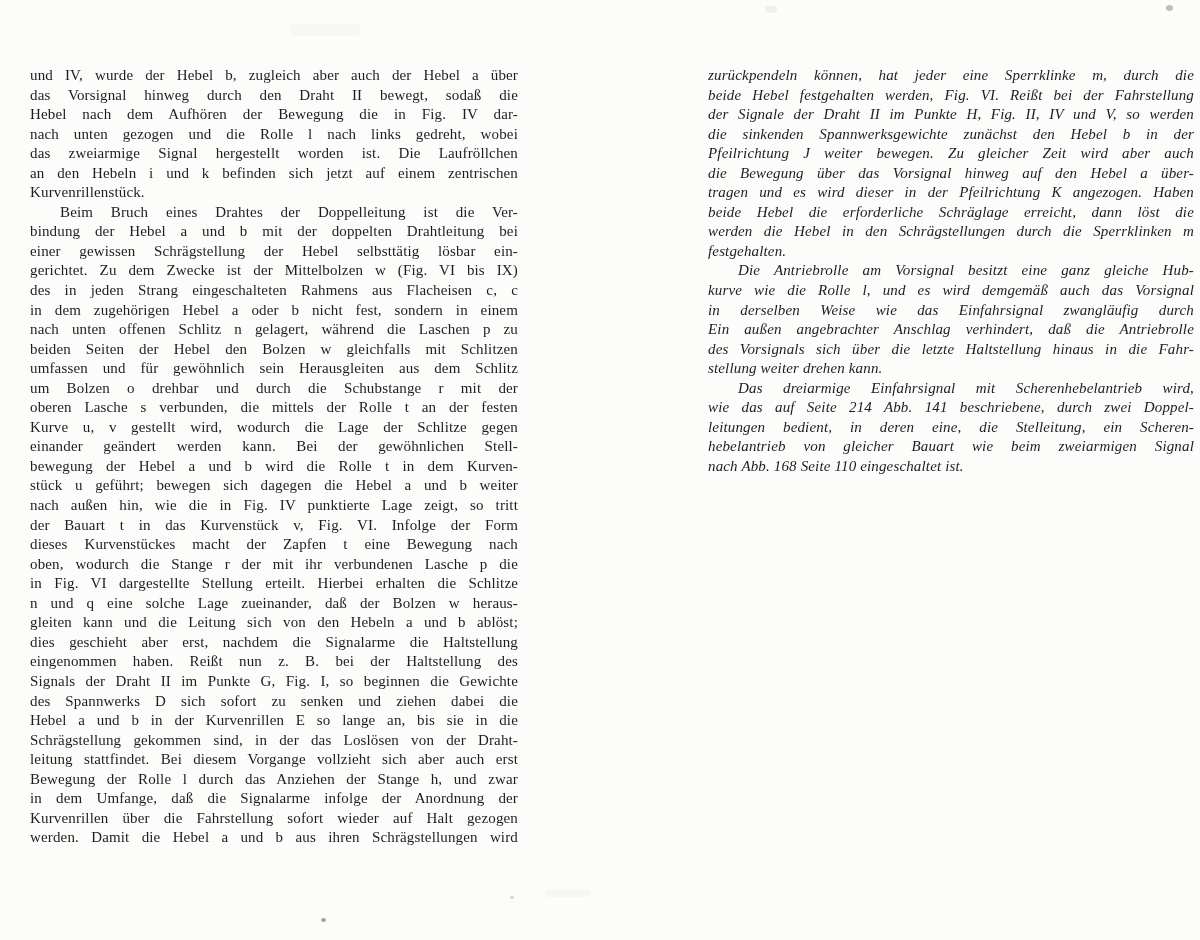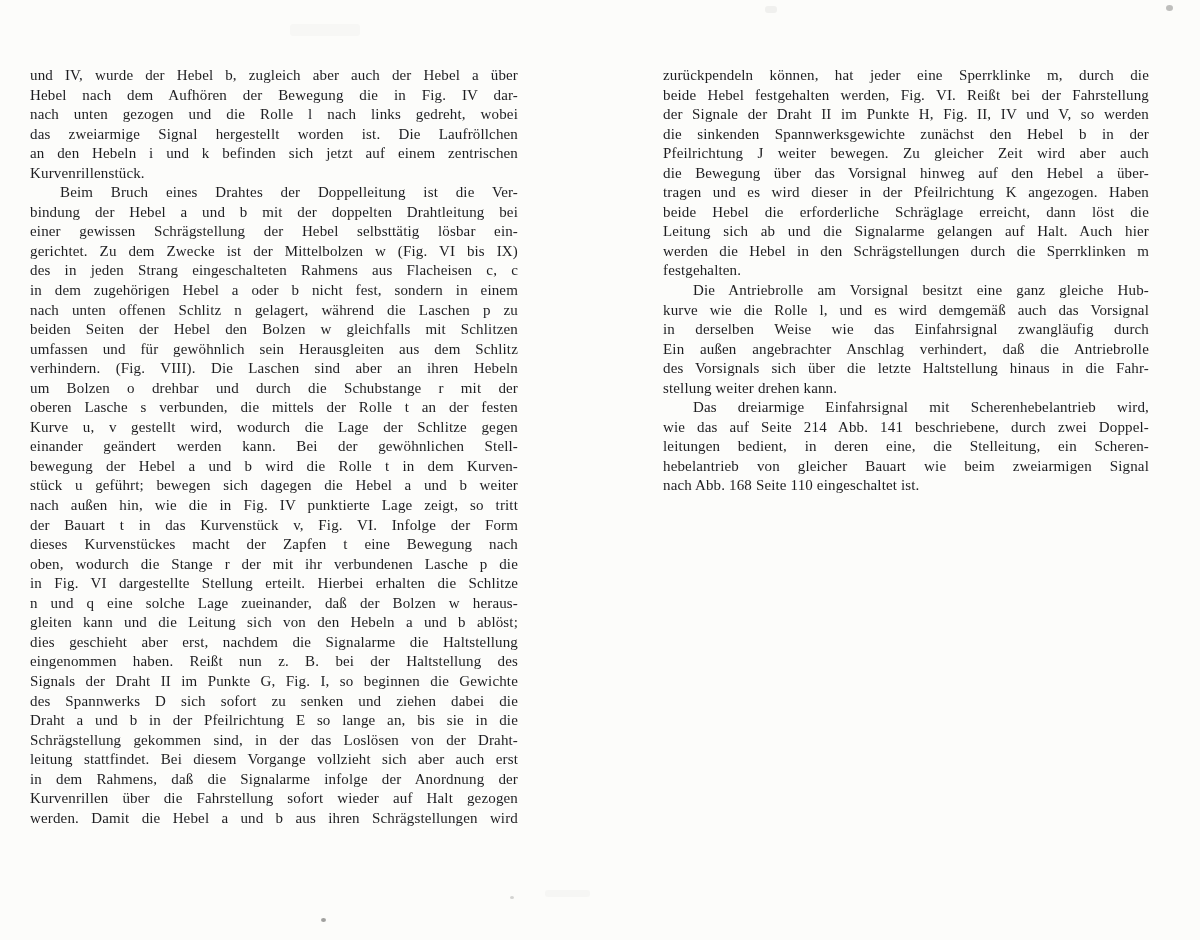--- a/index.html
+++ b/index.html
@@ -7,21 +7,21 @@
     position: relative;
     width: 1200px;
     height: 940px;
     background: #fcfcfa;
     overflow: hidden;
     font-family: "Liberation Serif", "DejaVu Serif", serif;
     color: #1d1d20;
   }
   .column { position: absolute; top: 66px; }
   .column.left  { left: 30px;  width: 488px; }
-  .column.right { left: 663px; width: 486px; }
+  .column.right { left: 708px; width: 486px; font-style: italic; }
   .paragraph { margin: 0; }
   .line {
     height: 19.55px;
     line-height: 19.55px;
     font-size: 15px;
     letter-spacing: 0.15px;
     overflow: hidden;
     text-align: justify;
     white-space: normal;
   }
@@ -31,73 +31,73 @@
   .speck { position: absolute; border-radius: 50%; background: #30302e; }
   .smudge { position: absolute; background: #8a8a85; border-radius: 3px; }
 </style>
 </head>
 <body>
 
 <div class="page" style="background: rgb(252, 252, 250); color: rgb(29, 29, 32);">
   <div class="column left">
       <div class="paragraph">
         <div class="line j">und IV, wurde der Hebel b, zugleich aber auch der Hebel a über</div>
+        <div class="line j">das Vorsignal hinweg durch den Draht II bewegt, sodaß die</div>
         <div class="line j">Hebel nach dem Aufhören der Bewegung die in Fig. IV dar-</div>
         <div class="line j">nach unten gezogen und die Rolle l nach links gedreht, wobei</div>
         <div class="line j">das zweiarmige Signal hergestellt worden ist.  Die Laufröllchen</div>
         <div class="line j">an den Hebeln i und k befinden sich jetzt auf einem zentrischen</div>
         <div class="line">Kurvenrillenstück.</div>
       </div>
       <div class="paragraph">
         <div class="line j indent">Beim Bruch eines Drahtes der Doppelleitung ist die Ver-</div>
         <div class="line j">bindung der Hebel a und b mit der doppelten Drahtleitung bei</div>
         <div class="line j">einer gewissen Schrägstellung der Hebel selbsttätig lösbar ein-</div>
         <div class="line j">gerichtet.  Zu dem Zwecke ist der Mittelbolzen w (Fig. VI bis IX)</div>
         <div class="line j">des in jeden Strang eingeschalteten Rahmens aus Flacheisen c, c</div>
         <div class="line j">in dem zugehörigen Hebel a oder b nicht fest, sondern in einem</div>
         <div class="line j">nach unten offenen Schlitz n gelagert, während die Laschen p zu</div>
         <div class="line j">beiden Seiten der Hebel den Bolzen w gleichfalls mit Schlitzen</div>
         <div class="line j">umfassen und für gewöhnlich sein Herausgleiten aus dem Schlitz</div>
-        <div class="line j">verhindern.  (Fig. VIII).  Die Laschen sind aber an ihren Hebeln</div>
         <div class="line j">um Bolzen o drehbar und durch die Schubstange r mit der</div>
         <div class="line j">oberen Lasche s verbunden, die mittels der Rolle t an der festen</div>
         <div class="line j">Kurve u, v gestellt wird, wodurch die Lage der Schlitze gegen</div>
         <div class="line j">einander geändert werden kann.  Bei der gewöhnlichen Stell-</div>
         <div class="line j">bewegung der Hebel a und b wird die Rolle t in dem Kurven-</div>
         <div class="line j">stück u geführt; bewegen sich dagegen die Hebel a und b weiter</div>
         <div class="line j">nach außen hin, wie die in Fig. IV punktierte Lage zeigt, so tritt</div>
         <div class="line j">der Bauart t in das Kurvenstück v, Fig. VI.  Infolge der Form</div>
         <div class="line j">dieses Kurvenstückes macht der Zapfen t eine Bewegung nach</div>
         <div class="line j">oben, wodurch die Stange r der mit ihr verbundenen Lasche p die</div>
         <div class="line j">in Fig. VI dargestellte Stellung erteilt.  Hierbei erhalten die Schlitze</div>
         <div class="line j">n und q eine solche Lage zueinander, daß der Bolzen w heraus-</div>
         <div class="line j">gleiten kann und die Leitung sich von den Hebeln a und b ablöst;</div>
         <div class="line j">dies geschieht aber erst, nachdem die Signalarme die Haltstellung</div>
         <div class="line j">eingenommen haben.  Reißt nun z. B. bei der Haltstellung des</div>
         <div class="line j">Signals der Draht II im Punkte G, Fig. I, so beginnen die Gewichte</div>
         <div class="line j">des Spannwerks D sich sofort zu senken und ziehen dabei die</div>
-        <div class="line j">Draht a und b in der Pfeilrichtung E so lange an, bis sie in die</div>
+        <div class="line j">Hebel a und b in der Kurvenrillen E so lange an, bis sie in die</div>
         <div class="line j">Schrägstellung gekommen sind, in der das Loslösen von der Draht-</div>
         <div class="line j">leitung stattfindet.  Bei diesem Vorgange vollzieht sich aber auch erst</div>
-        <div class="line j">in dem Rahmens, daß die Signalarme infolge der Anordnung der</div>
+        <div class="line j">Bewegung der Rolle l durch das Anziehen der Stange h, und zwar</div>
+        <div class="line j">in dem Umfange, daß die Signalarme infolge der Anordnung der</div>
         <div class="line j">Kurvenrillen über die Fahrstellung sofort wieder auf Halt gezogen</div>
         <div class="line j">werden.  Damit die Hebel a und b aus ihren Schrägstellungen wird</div>
       </div>
     </div>
   <div class="column right">
       <div class="paragraph">
         <div class="line j">zurückpendeln können, hat jeder eine Sperrklinke m, durch die</div>
         <div class="line j">beide Hebel festgehalten werden, Fig. VI.  Reißt bei der Fahrstellung</div>
         <div class="line j">der Signale der Draht II im Punkte H, Fig. II, IV und V, so werden</div>
         <div class="line j">die sinkenden Spannwerksgewichte zunächst den Hebel b in der</div>
         <div class="line j">Pfeilrichtung J weiter bewegen.  Zu gleicher Zeit wird aber auch</div>
         <div class="line j">die Bewegung über das Vorsignal hinweg auf den Hebel a über-</div>
         <div class="line j">tragen und es wird dieser in der Pfeilrichtung K angezogen.  Haben</div>
         <div class="line j">beide Hebel die erforderliche Schräglage erreicht, dann löst die</div>
-        <div class="line j">Leitung sich ab und die Signalarme gelangen auf Halt.  Auch hier</div>
         <div class="line j">werden die Hebel in den Schrägstellungen durch die Sperrklinken m</div>
         <div class="line">festgehalten.</div>
       </div>
       <div class="paragraph">
         <div class="line j indent">Die Antriebrolle am Vorsignal besitzt eine ganz gleiche Hub-</div>
         <div class="line j">kurve wie die Rolle l, und es wird demgemäß auch das Vorsignal</div>
         <div class="line j">in derselben Weise wie das Einfahrsignal zwangläufig durch</div>
         <div class="line j">Ein außen angebrachter Anschlag verhindert, daß die Antriebrolle</div>
         <div class="line j">des Vorsignals sich über die letzte Haltstellung hinaus in die Fahr-</div>
         <div class="line">stellung weiter drehen kann.</div>

